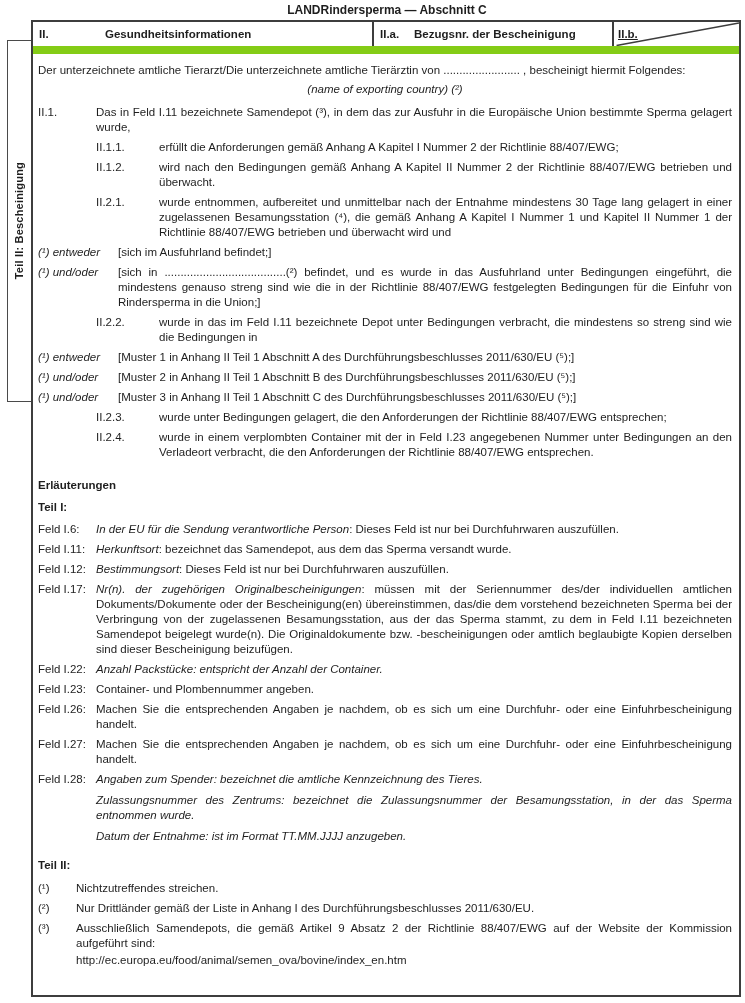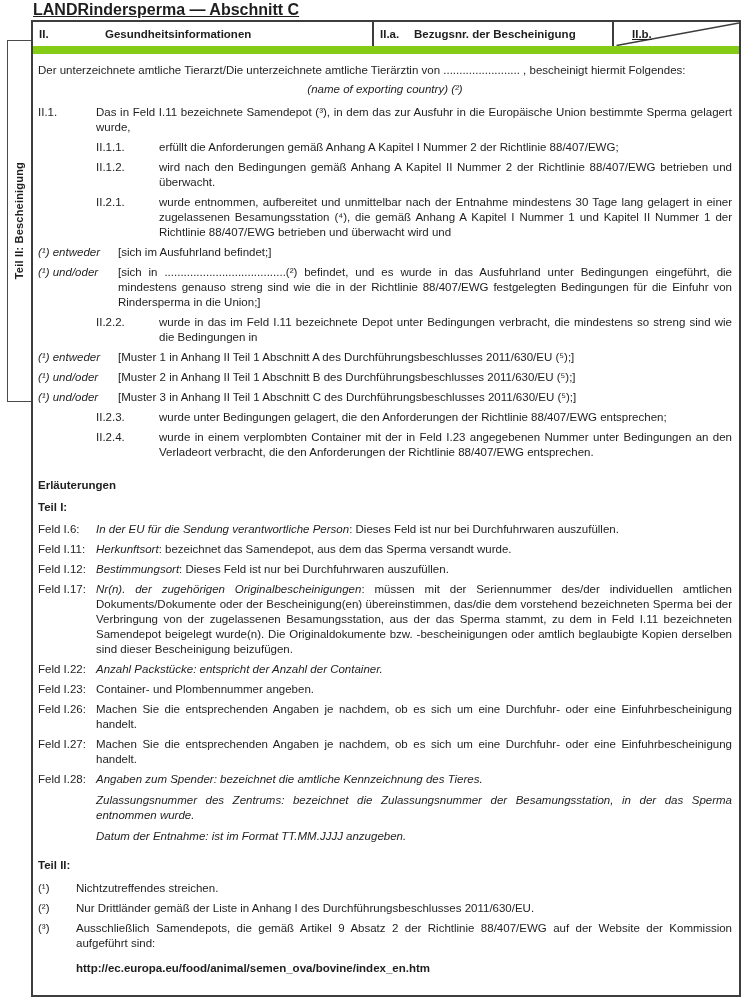--- a/index.html
+++ b/index.html
@@ -6,58 +6,58 @@
   body{
     width:745px;height:1003px;position:relative;background:#ffffff;
     font-family:"Liberation Sans","DejaVu Sans",sans-serif;
     color:#1e1e1e;font-size:11.5px;line-height:15px;
     -webkit-font-smoothing:antialiased;
   }
   .b{font-weight:bold;}
   .it{font-style:italic;}
   
   .topbar{position:absolute;left:33px;width:708px;top:3px;display:flex;
-          justify-content:flex-start;font-weight:bold;font-size:16px;line-height:14px;text-decoration:underline;}
+          justify-content:center;font-weight:bold;font-size:12px;line-height:14px;}
   
   .sidebox{position:absolute;left:7px;top:40px;width:24px;height:362px;
            border:1px solid #4a4a4a;border-right:none;box-sizing:border-box;
            display:flex;align-items:center;justify-content:center;background:#fff;}
   .sidebox span{writing-mode:vertical-rl;transform:rotate(180deg);
                 white-space:nowrap;font-weight:bold;font-size:11px;letter-spacing:.2px;}
   
   .mainbox{position:absolute;left:31px;top:20px;width:710px;height:977px;
            border:2px solid #3d3d3d;box-sizing:border-box;background:#fff;overflow:hidden;}
   .hdrrow{display:flex;height:24px;border-bottom:8px solid #84cc16;font-weight:bold;}
   .hcell{display:flex;align-items:center;box-sizing:border-box;}
   .h1{width:341px;border-right:2px solid #3d3d3d;padding-left:6px;}
   .h1 .num{width:66px;}
   .h2{width:240px;border-right:2px solid #3d3d3d;padding-left:6px;}
   .h2 .num{width:34px;}
-  .h3{flex:1;position:relative;padding-left:18px;text-decoration:underline;}
+  .h3{flex:1;position:relative;padding-left:4px;text-decoration:underline;}
   .h3 svg{position:absolute;inset:0;width:100%;height:100%;}
   .h3 .num{position:relative;z-index:1;}
   
   .content{padding:9px 7px 0 5px;}
   .row{display:flex;margin-bottom:5px;}
   .l1{flex:0 0 58px;}
   .r2{margin-left:58px;}
   .l2{flex:0 0 63px;}
   .ra{}
   .la{flex:0 0 80px;font-style:italic;}
   .bod{flex:1;text-align:justify;}
   .intro{margin-bottom:4px;}
   .country{text-align:center;font-style:italic;margin-bottom:8px;}
   .gap-erl{margin-top:18px;margin-bottom:7px;}
   .gap-t1{margin-bottom:7px;}
   .lf{flex:0 0 58px;}
   .p28{margin-bottom:6px;}
   .p28:last-child{margin-bottom:0;}
   .gap-t2{margin-top:14px;margin-bottom:8px;}
   .lfn{flex:0 0 38px;}
-  .urlline{margin-top:10px;font-weight:bold;}
+  .urlline{margin-top:2px;}
 </style>
 </head>
 <body>
 
 <div class="topbar">
   <span>LAND</span>
   <span>Rindersperma — Abschnitt C</span>
 </div>
 
 <div class="sidebox">

